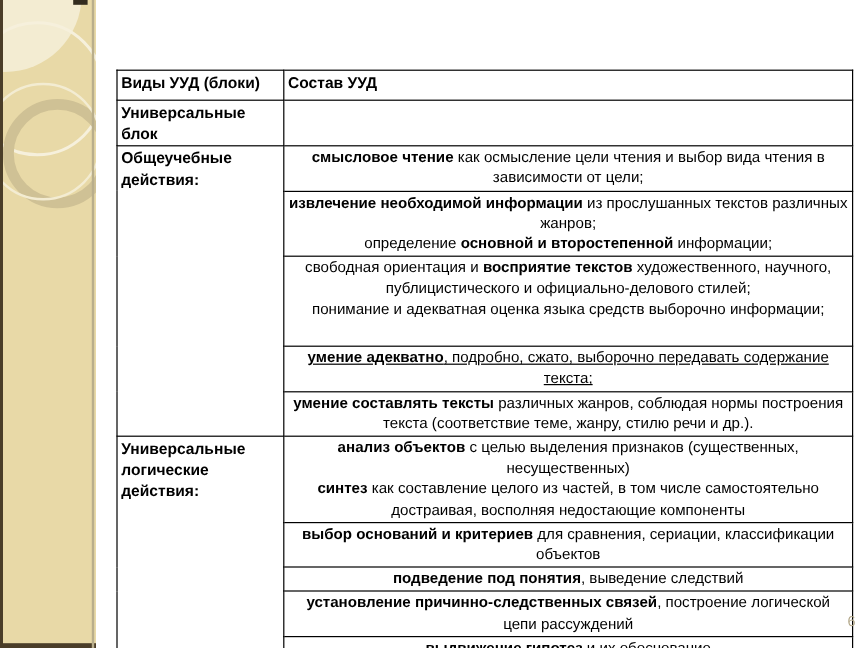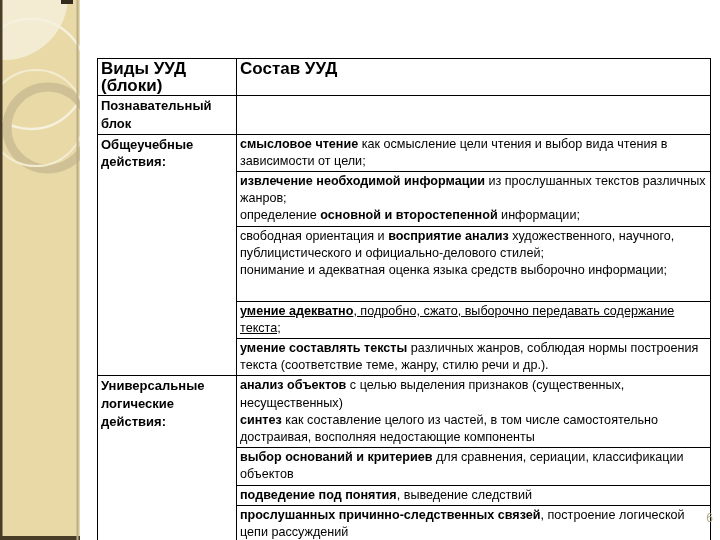--- a/index.html
+++ b/index.html
@@ -10,23 +10,23 @@
   .decor-strip{position:absolute;left:0;top:0;width:80px;height:540px;}
   .uud-table-wrap{position:absolute;left:97px;top:58px;}
   table.uud{
     border-collapse:collapse;table-layout:fixed;width:613px;
     font-size:12.6px;line-height:17.2px;
   }
   table.uud th, table.uud td{
     border:1.5px solid #000;vertical-align:top;text-align:left;
     padding:1px 3px 1px 3px;overflow:hidden;
   }
-  table.uud th{font-weight:bold;font-size:17px;height:22px;}
+  table.uud th{font-weight:bold;font-size:13px;height:22px;}
   td.group-label{font-weight:bold;font-size:13px;line-height:17.6px;}
-  td.item-cell .para{margin:0;}
+  td.item-cell .para{margin:0;text-align:center;}
   td.item-cell b{font-weight:bold;}
   .slide-number{
     position:absolute;left:699px;top:511px;width:14px;text-align:right;
     font-size:12px;color:#b3a88a;line-height:14px;
   }
   .top-smudge{position:absolute;left:61px;top:0;width:12px;height:4px;background:#332c1f;}
 </style>
 </head>
 <body>
 
@@ -59,38 +59,38 @@
           <col style="width:474px">
         </colgroup>
       <thead>
         <tr>
           <th>Виды УУД (блоки)</th>
           <th>Состав УУД</th>
         </tr>
       </thead>
       <tbody id="uud-body">
           <tr style="height: 36px;">
-            <td class="group-label" rowspan="1">Познавательный блок</td>
+            <td class="group-label" rowspan="1">Универсальные блок</td>
             <td class="item-cell"></td>
           </tr>
           <tr style="height: 33px;">
             <td class="group-label" rowspan="5">Общеучебные действия:</td>
             <td class="item-cell">
               <div class="para"><b>смысловое чтение</b> как осмысление цели чтения и выбор вида чтения в зависимости от цели;</div>
             </td>
           </tr>
           <tr style="height: 51px;">
             <td class="item-cell">
               <div class="para"><b>извлечение необходимой информации</b> из прослушанных текстов различных жанров;</div>
               <div class="para">определение <b>основной и второстепенной</b> информации;</div>
             </td>
           </tr>
           <tr style="height: 75px;">
             <td class="item-cell">
-              <div class="para">свободная ориентация и <b>восприятие анализ</b> художественного, научного, публицистического и официально-делового стилей;</div>
+              <div class="para">свободная ориентация и <b>восприятие текстов</b> художественного, научного, публицистического и официально-делового стилей;</div>
               <div class="para">понимание и адекватная оценка языка средств выборочно информации;</div>
             </td>
           </tr>
           <tr style="height: 33px; text-decoration: underline;">
             <td class="item-cell">
               <div class="para"><b>умение адекватно</b>, подробно, сжато, выборочно передавать содержание текста;</div>
             </td>
           </tr>
           <tr style="height: 34px;">
             <td class="item-cell">
@@ -109,21 +109,21 @@
               <div class="para"><b>выбор оснований и критериев</b> для сравнения, сериации, классификации объектов</div>
             </td>
           </tr>
           <tr style="height: 18px;">
             <td class="item-cell">
               <div class="para"><b>подведение под понятия</b>, выведение следствий</div>
             </td>
           </tr>
           <tr style="height: 31px;">
             <td class="item-cell">
-              <div class="para"><b>прослушанных причинно-следственных связей</b>, построение логической цепи рассуждений</div>
+              <div class="para"><b>установление причинно-следственных связей</b>, построение логической цепи рассуждений</div>
             </td>
           </tr>
           <tr style="height: 17px;">
             <td class="item-cell">
               <div class="para"><b>выдвижение гипотез</b> и их обоснование</div>
             </td>
           </tr>
         </tbody>
     </table>
   </div>

